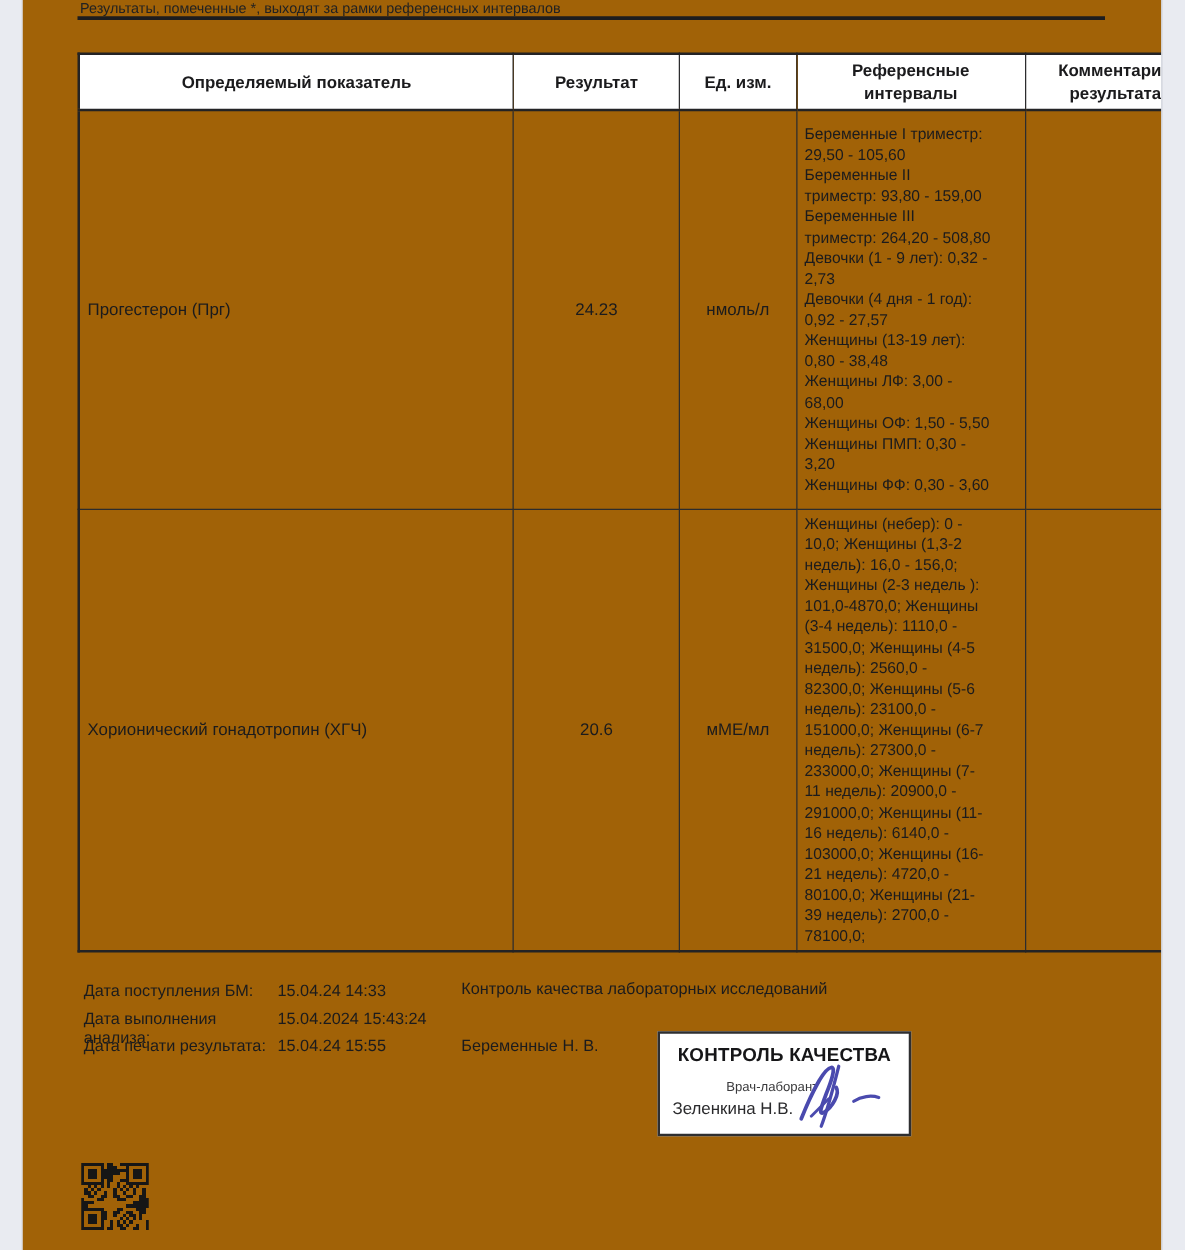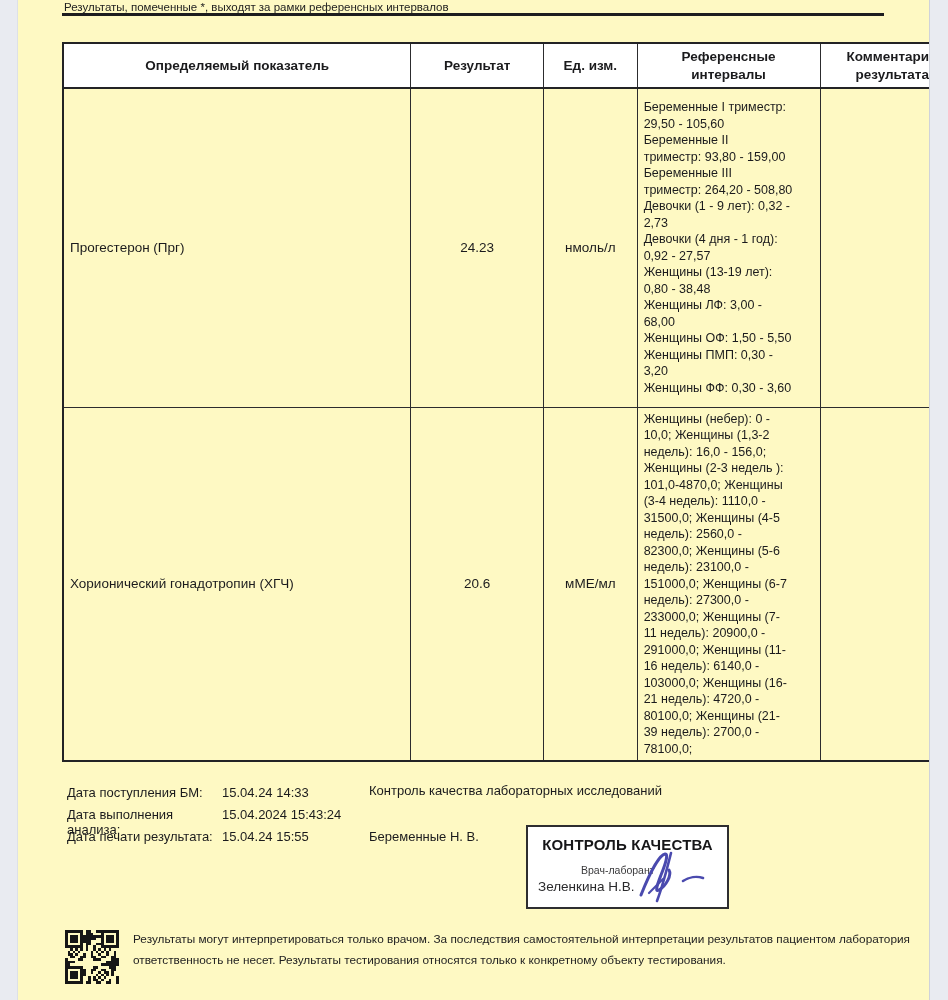--- a/index.html
+++ b/index.html
@@ -6,21 +6,21 @@
   body{
     width:948px;height:1000px;position:relative;overflow:hidden;
     background:#ffffff;
     font-family:"Liberation Sans","DejaVu Sans",sans-serif;
     color:#1b1b1d;
     -webkit-font-smoothing:antialiased;
   }
   .edge{position:absolute;top:0;bottom:0;background:#e9ebf1;z-index:5;}
   .edge-left{left:0;width:17px;border-right:1px solid #dde0e7;}
   .edge-right{right:0;width:18px;border-left:1px solid #cfd2da;}
-  .sheet{position:absolute;left:17px;top:0;width:913px;height:1000px;background:#fef9c3;}
+  .sheet{position:absolute;left:17px;top:0;width:913px;height:1000px;background:#a16207;}
 
   .top-note{position:absolute;left:47px;top:1px;font-size:11.5px;color:#222;}
   .top-rule{position:absolute;left:45px;top:13px;width:822px;height:3px;background:#1d1d1f;}
   .doc-title{position:absolute;left:45px;top:19px;width:780px;text-align:center;
     font-size:17px;font-weight:bold;color:#151517;}
 
   table.results-table{
     position:absolute;left:45px;top:42px;width:914px;
     border-collapse:collapse;table-layout:fixed;
     font-size:13.5px;color:#1b1b1d;
@@ -408,15 +408,14 @@
         <rect x="8" y="20" width="1" height="1" fill="#161616"></rect>
         <rect x="9" y="20" width="1" height="1" fill="#161616"></rect>
         <rect x="12" y="20" width="1" height="1" fill="#161616"></rect>
         <rect x="13" y="20" width="1" height="1" fill="#161616"></rect>
         <rect x="16" y="20" width="1" height="1" fill="#161616"></rect>
         <rect x="17" y="20" width="1" height="1" fill="#161616"></rect>
         <rect x="20" y="20" width="1" height="1" fill="#161616"></rect>
       </svg>
   </div>
 
-  <div class="disclaimer">Результаты могут интерпретироваться только врачом. За последствия самостоятельной интерпретации результатов пациентом лаборатория ответственность не несет. Результаты тестирования относятся только к конкретному объекту тестирования.</div>
 
 </div>
 
 </body></html>

